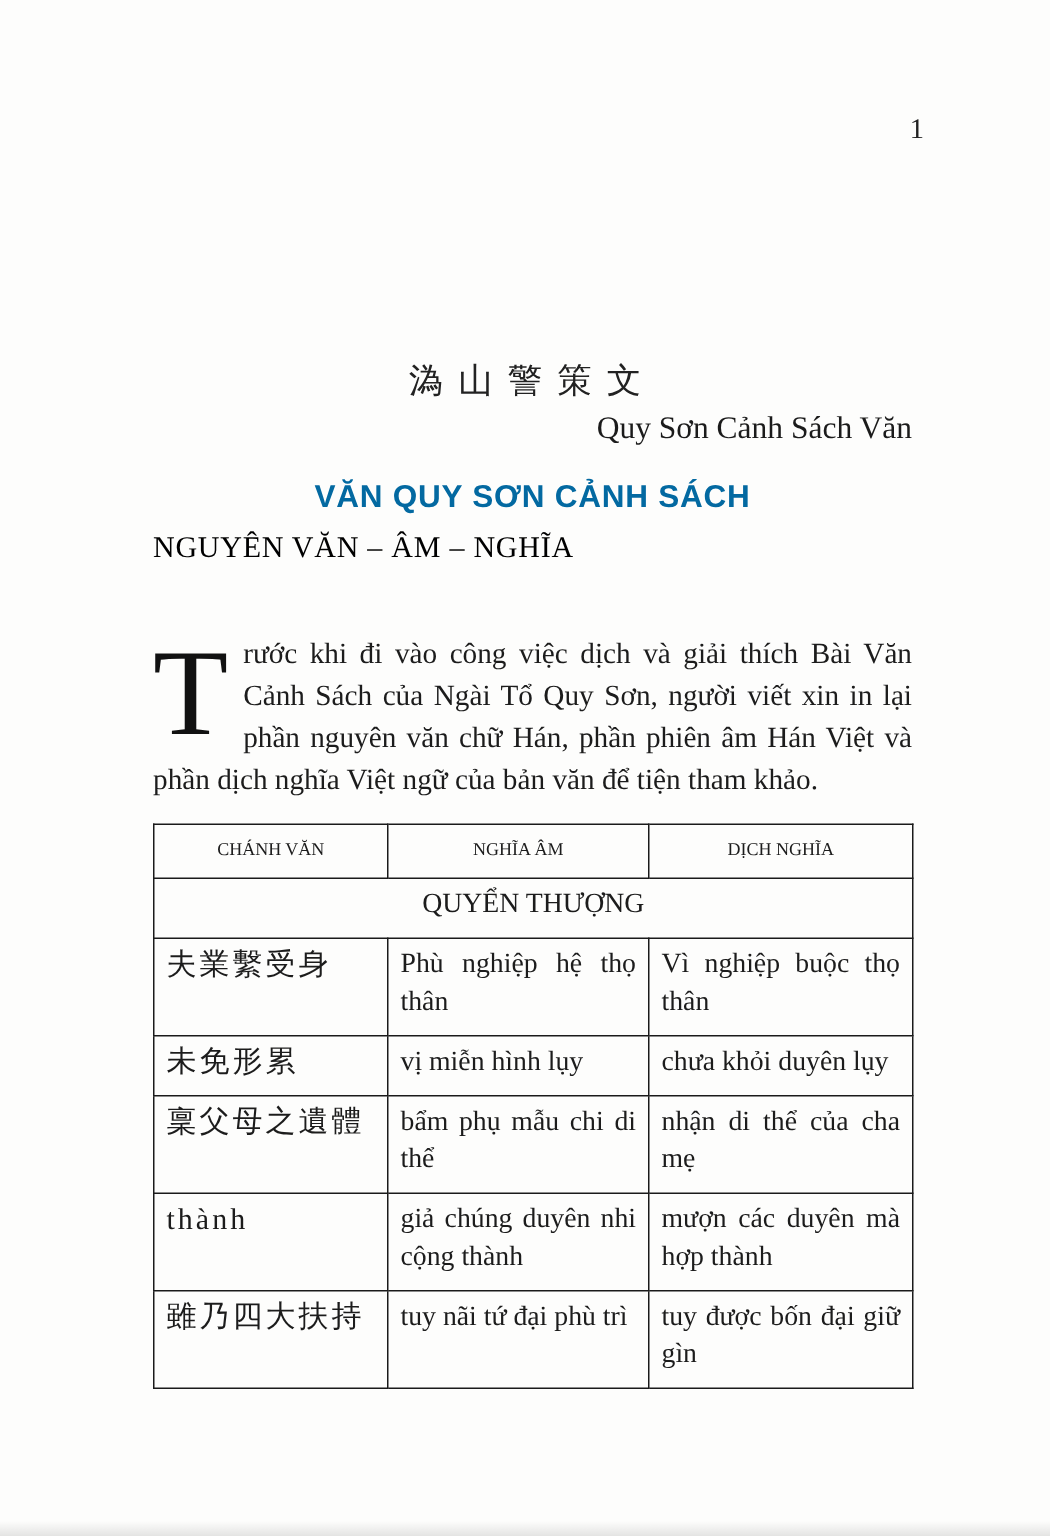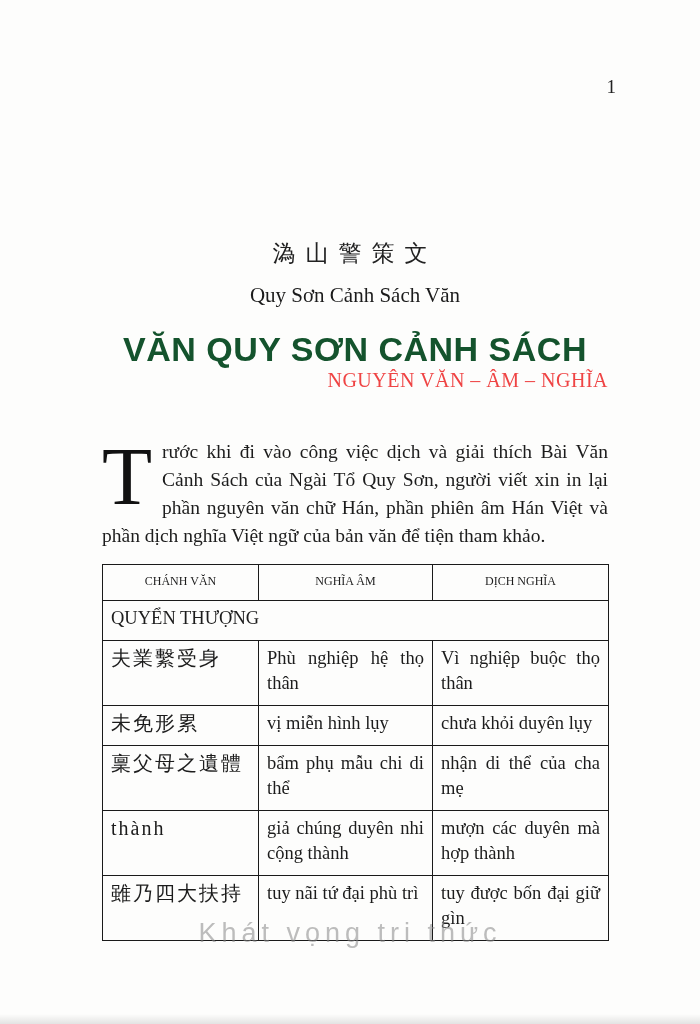--- a/index.html
+++ b/index.html
@@ -31,39 +31,40 @@
     width: 506px;
   }
   .title-cn {
     margin-top: 238px;
     text-align: center;
     font-size: 23px;
     letter-spacing: 10px;
     color: #222;
   }
   .title-translit {
-    margin-top: 14px;
-    text-align: center;
+    margin-top: 4px;
+    text-align: right;
     font-size: 21px;
     color: #1b1b1b;
   }
   .title-main {
     margin: 22px 0 0 0;
     text-align: center;
     font-family: "Liberation Sans", "DejaVu Sans", sans-serif;
     font-weight: bold;
-    font-size: 34px;
+    font-size: 21px;
     letter-spacing: 0.5px;
-    color: #14532d;
+    color: #0369a1;
   }
   .subtitle {
-    text-align: right;
+    margin-top: 10px;
+    text-align: left;
     font-size: 20px;
     letter-spacing: 0.5px;
-    color: #ef4444;
+    color: #000000;
   }
   .intro {
     margin: 46px 0 0 0;
     font-size: 19.5px;
     line-height: 28px;
     text-align: justify;
     color: #1c1c1c;
   }
   .dropcap {
     float: left;
@@ -86,21 +87,21 @@
     vertical-align: top;
     line-height: 25px;
   }
   table.main-table th {
     font-weight: normal;
     text-align: center;
     padding: 4px 4px 6px 4px;
     font-size: 12px;
   }
   td.section-cell {
-    text-align: left;
+    text-align: center;
     font-size: 18.5px;
     padding: 4px 4px 7px 4px;
     margin-top: 26px;
   }
   col.c1 { width: 156px; }
   col.c2 { width: 174px; }
   col.c3 { width: 176px; }
   td.cn {
     letter-spacing: 2px;
     font-size: 20px;
@@ -197,18 +198,17 @@
             <td class="cn">雖乃四大扶持</td>
             <td class="vj">tuy nãi tứ đại phù trì</td>
             <td class="vj">tuy được bốn đại giữ gìn</td>
           </tr>
         </tbody>
     </table>
 
   </div>
 
   <div class="watermark">
-    <div class="wm2">Khát vọng tri thức</div>
   </div>
 
   <div class="scan-edge"></div>
 
 </div>
 
 </body></html>

